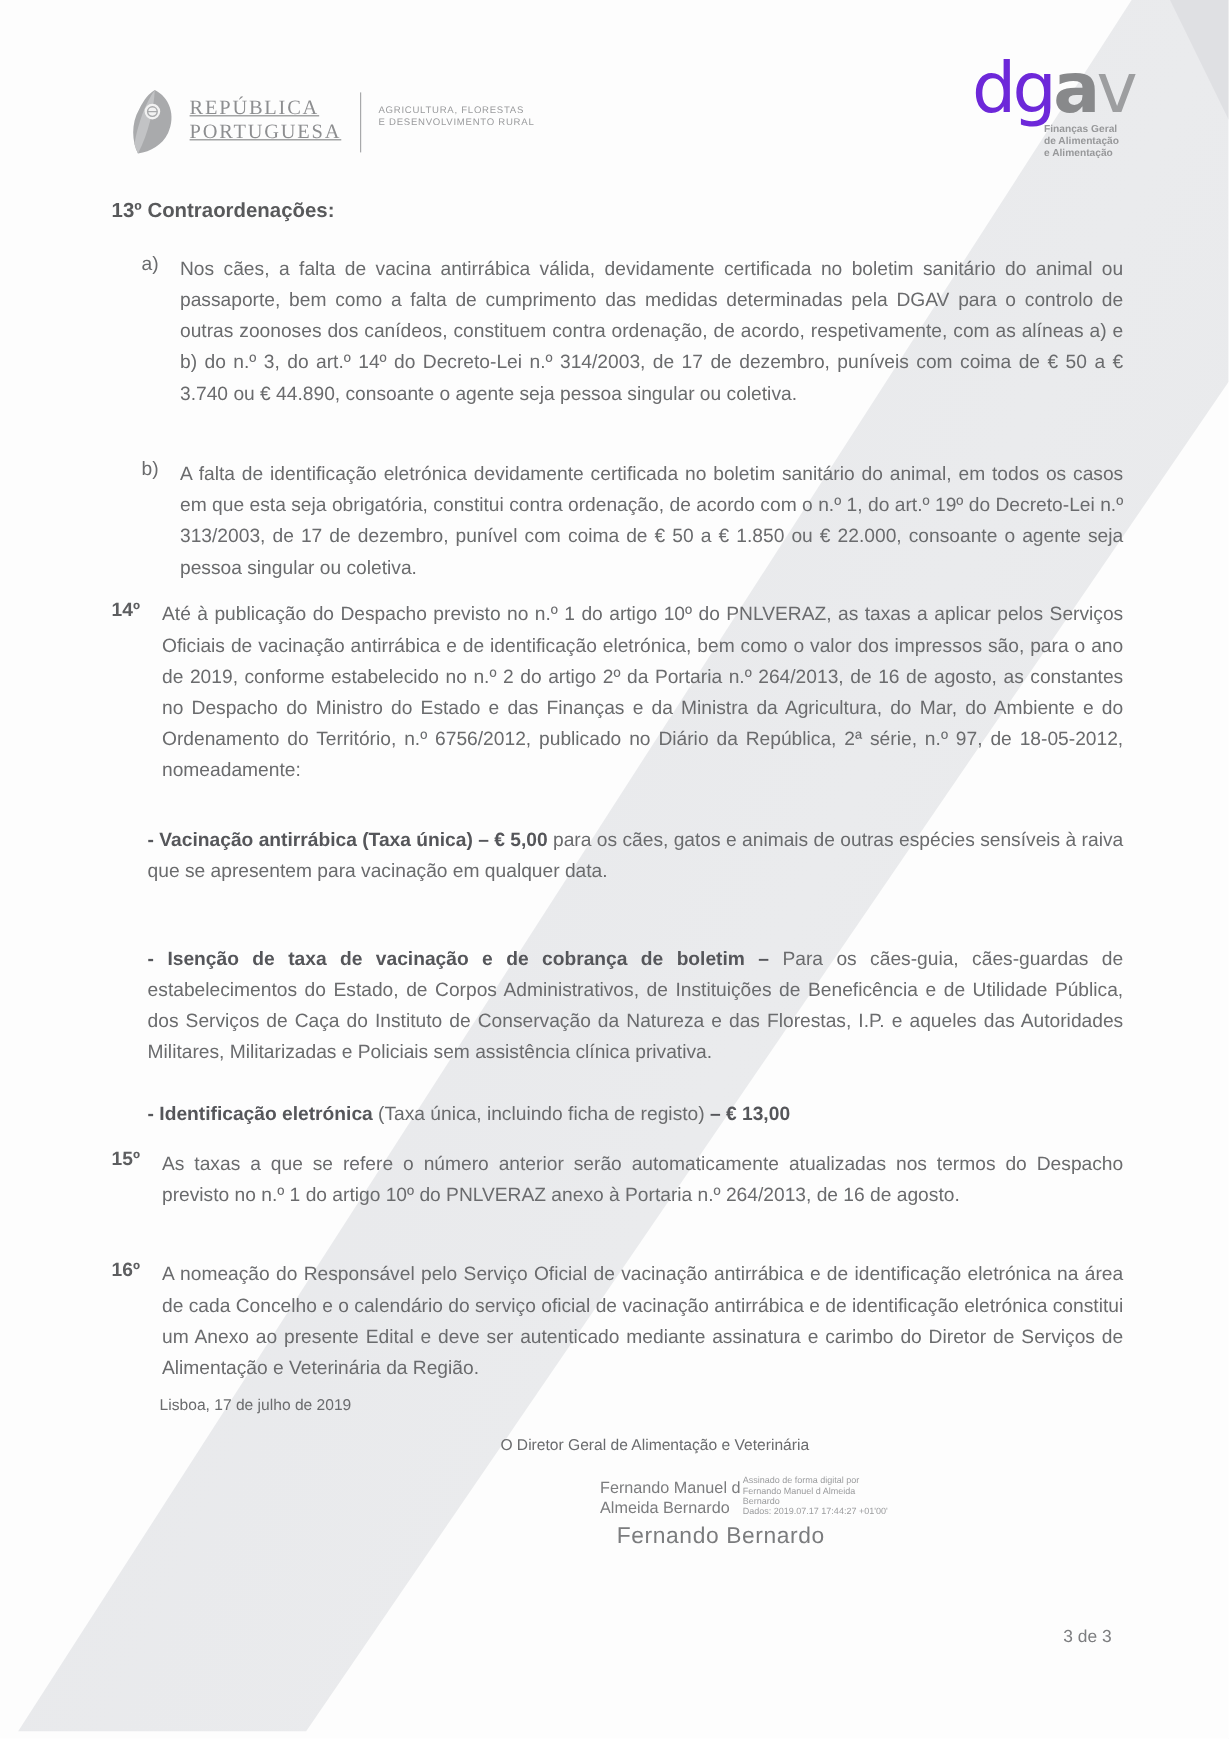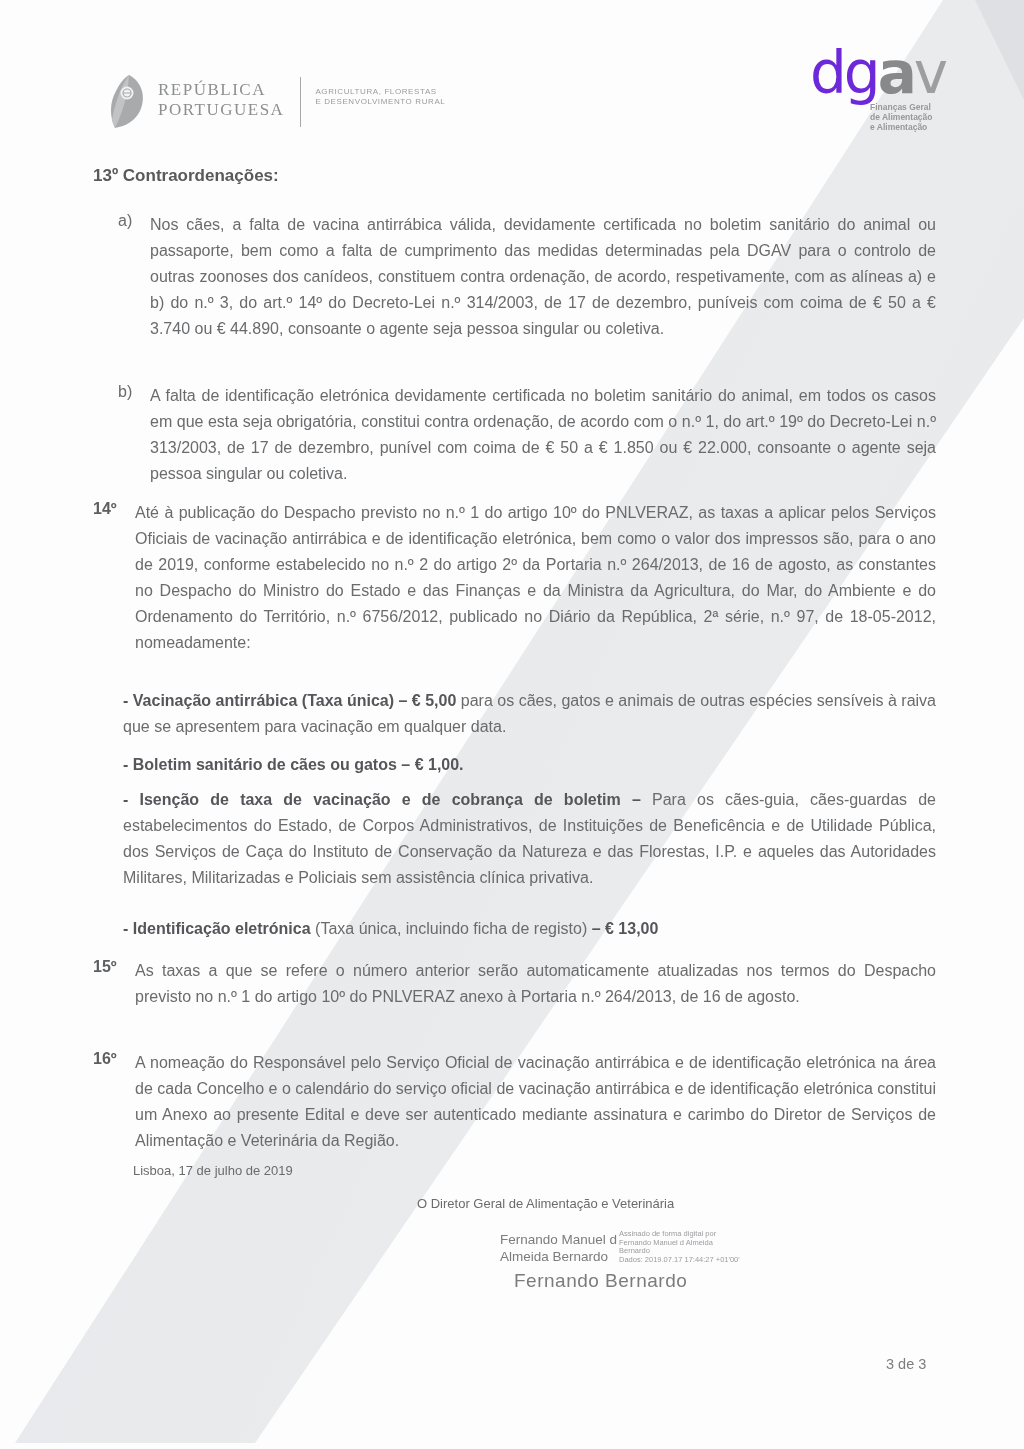--- a/index.html
+++ b/index.html
@@ -21,21 +21,21 @@
     position:absolute;inset:0;z-index:0;
     background:#dfe0e3;
     clip-path:polygon(975px 0px,1024px 0px,1024px 100px);
   }
   .content{position:absolute;inset:0;z-index:1;}
 
   
   .gov-logo{position:absolute;left:108px;top:74px;display:flex;align-items:flex-start;}
   .gov-emblem{width:40px;height:56px;margin-right:10px;}
   .gov-title{font-family:"Liberation Serif", serif;font-size:17px;line-height:20px;
-    letter-spacing:1.5px;color:#8d8e90;padding-top:6px;}
+    letter-spacing:1.5px;color:#8d8e90;padding-top:6px;text-decoration:underline;}
   .gov-divider{width:1px;height:50px;background:#a8a9ab;margin:3px 14px 0 16px;}
   .gov-dept{font-size:8px;line-height:10px;letter-spacing:.6px;color:#9a9b9d;padding-top:13px;}
 
   .dgav{position:absolute;left:810px;top:44px;}
   .dgav-word{font-family:"DejaVu Sans", sans-serif;font-size:58px;line-height:58px;letter-spacing:-3px;}
   .dgav-dg{color:#6d28d9;}
   .dgav-a{color:#88898b;font-weight:bold;}
   .dgav-v{color:#9d9ea0;}
   .dgav-caption{position:absolute;left:60px;top:58px;font-size:8.5px;line-height:10px;
     font-weight:bold;color:#97989a;width:90px;}
@@ -105,21 +105,20 @@
       <div class="txt">A falta de identificação eletrónica devidamente certificada no boletim sanitário do animal, em todos os casos em que esta seja obrigatória, constitui contra ordenação, de acordo com o n.º 1, do art.º 19º do Decreto-Lei n.º 313/2003, de 17 de dezembro, punível com coima de € 50 a € 1.850 ou € 22.000, consoante o agente seja pessoa singular ou coletiva.</div>
     </div>
 
     <div class="para" style="left:93px;top:500px;width:843px;">
       <div class="lbl num-lbl">14º</div>
       <div class="txt">Até à publicação do Despacho previsto no n.º 1 do artigo 10º do PNLVERAZ, as taxas a aplicar pelos Serviços Oficiais de vacinação antirrábica e de identificação eletrónica, bem como o valor dos impressos são, para o ano de 2019, conforme estabelecido no n.º 2 do artigo 2º da Portaria n.º 264/2013, de 16 de agosto, as constantes no Despacho do Ministro do Estado e das Finanças e da Ministra da Agricultura, do Mar, do Ambiente e do Ordenamento do Território, n.º 6756/2012, publicado no Diário da República, 2ª série, n.º 97, de 18-05-2012, nomeadamente:</div>
     </div>
 
     <div class="fee" style="left:123px;top:688px;width:813px;"><b>- Vacinação antirrábica (Taxa única) – € 5,00</b><span> para os cães, gatos e animais de outras espécies sensíveis à raiva que se apresentem para vacinação em qualquer data.</span></div>
 
-    <div class="fee" style="left:123px;top:752px;width:813px;"><b>- Boletim sanitário de cães ou gatos – € 1,00.</b><span></span></div>
 
     <div class="fee" style="left:123px;top:787px;width:813px;"><b>- Isenção de taxa de vacinação e de cobrança de boletim –</b><span> Para os cães-guia, cães-guardas de estabelecimentos do Estado, de Corpos Administrativos, de Instituições de Beneficência e de Utilidade Pública, dos Serviços de Caça do Instituto de Conservação da Natureza e das Florestas, I.P. e aqueles das Autoridades Militares, Militarizadas e Policiais sem assistência clínica privativa.</span></div>
 
     <div class="fee" style="left:123px;top:916px;width:813px;"><b>- Identificação eletrónica</b><span> (Taxa única, incluindo ficha de registo) </span><b>– € 13,00</b></div>
 
     <div class="para" style="left:93px;top:958px;width:843px;">
       <div class="lbl num-lbl">15º</div>
       <div class="txt">As taxas a que se refere o número anterior serão automaticamente atualizadas nos termos do Despacho previsto no n.º 1 do artigo 10º do PNLVERAZ anexo à Portaria n.º 264/2013, de 16 de agosto.</div>
     </div>
 

